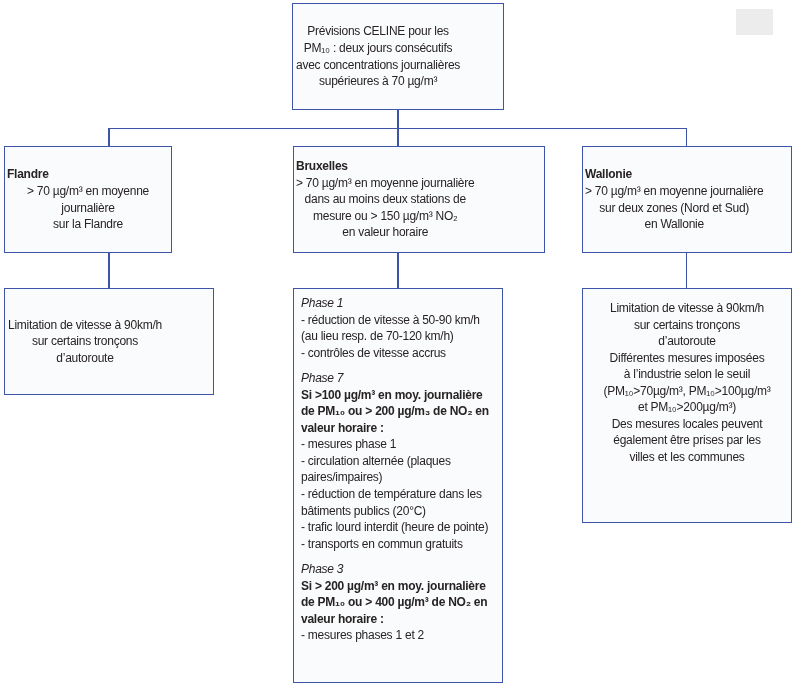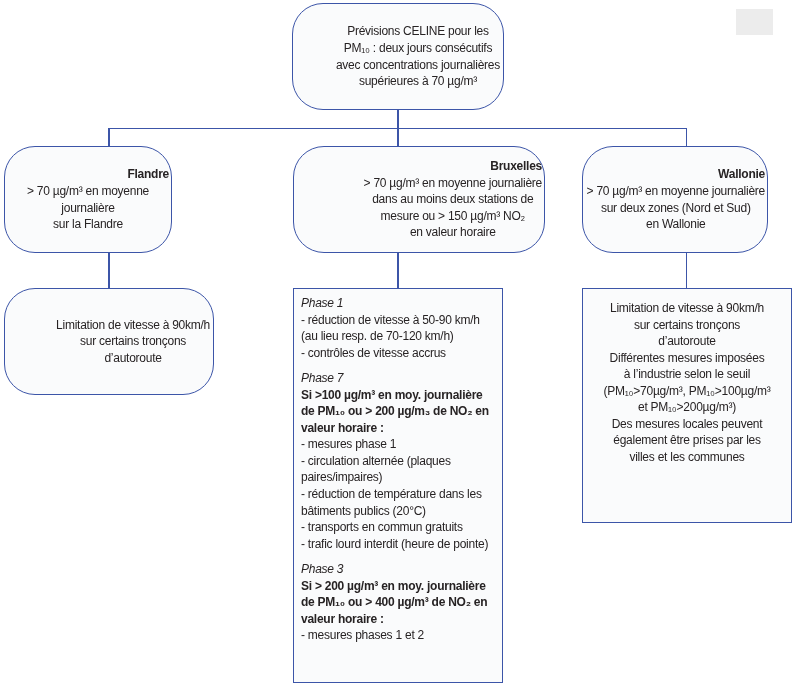--- a/index.html
+++ b/index.html
@@ -22,24 +22,23 @@
   .box {
     position: absolute;
     box-sizing: border-box;
     background: #fafbfc;
     border: 1.5px solid #3c55a8;
     overflow: hidden;
   }
   .center-box {
     display: flex;
     flex-direction: column;
-    align-items: flex-end;
+    align-items: flex-start;
     justify-content: center;
     text-align: center;
-    border-radius: 31px;
   }
   .pre {
     white-space: pre-line;
   }
   .box-title {
     font-weight: bold;
   }
   .connector {
     position: absolute;
     background: #3c55a8;
@@ -48,21 +47,21 @@
   .hline { height: 1.5px; }
 
   
   #root-box        { left: 292px; top: 3px;   width: 212px; height: 107px; padding: 4px 3px; }
   
   #artifact-rect   { position: absolute; left: 736px; top: 9px; width: 37px; height: 26px; background: #ececec; }
 
   
   #flandre-box     { left: 4px;   top: 146px; width: 168px; height: 107px; padding: 4px 2px; }
   #bruxelles-box   { left: 293px; top: 146px; width: 252px; height: 107px; padding: 4px 2px; }
-  #wallonie-box    { left: 582px; top: 146px; width: 186px; height: 107px; padding: 9px 2px; }
+  #wallonie-box    { left: 582px; top: 146px; width: 210px; height: 107px; padding: 9px 2px; }
 
   
   #flandre-action-box   { left: 4px;   top: 288px; width: 210px; height: 107px; padding: 4px 3px; }
   #bruxelles-action-box { left: 293px; top: 288px; width: 210px; height: 395px; padding: 6px 4px 4px 7px; }
   #wallonie-action-box  { left: 582px; top: 288px; width: 210px; height: 235px; padding: 11px 3px 4px 3px;
                           display: flex; flex-direction: column; align-items: center; text-align: center; }
 
   
   .lines .ln { white-space: pre-line; }
   .lines .ln.italic { font-style: italic; }
@@ -136,22 +135,22 @@
   <div class="box lines" id="bruxelles-action-box">
       <div class="ln italic">Phase 1</div>
       <div class="ln">- réduction de vitesse à 50-90 km/h
 (au lieu resp. de 70-120 km/h)</div>
       <div class="ln">- contrôles de vitesse accrus</div>
       <div class="ln italic gap">Phase 7</div>
       <div class="ln bold">Si &gt;100 µg/m³ en moy. journalière de PM₁₀ ou &gt; 200 µg/m₃ de NO₂ en valeur horaire :</div>
       <div class="ln">- mesures phase 1</div>
       <div class="ln">- circulation alternée (plaques paires/impaires)</div>
       <div class="ln">- réduction de température dans les bâtiments publics (20°C)</div>
+      <div class="ln">- trafic lourd interdit (heure de pointe)</div>
       <div class="ln">- transports en commun gratuits</div>
-      <div class="ln">- trafic lourd interdit (heure de pointe)</div>
       <div class="ln italic gap">Phase 3</div>
       <div class="ln bold">Si &gt; 200 µg/m³ en moy. journalière de PM₁₀ ou &gt; 400 µg/m³ de NO₂ en valeur horaire :</div>
       <div class="ln">- mesures phases 1 et 2</div>
     </div>
 
   <div class="box paras" id="wallonie-action-box">
       <div class="ln">Limitation de vitesse à 90km/h
 sur certains tronçons
 d’autoroute</div>
       <div class="ln">Différentes mesures imposées

